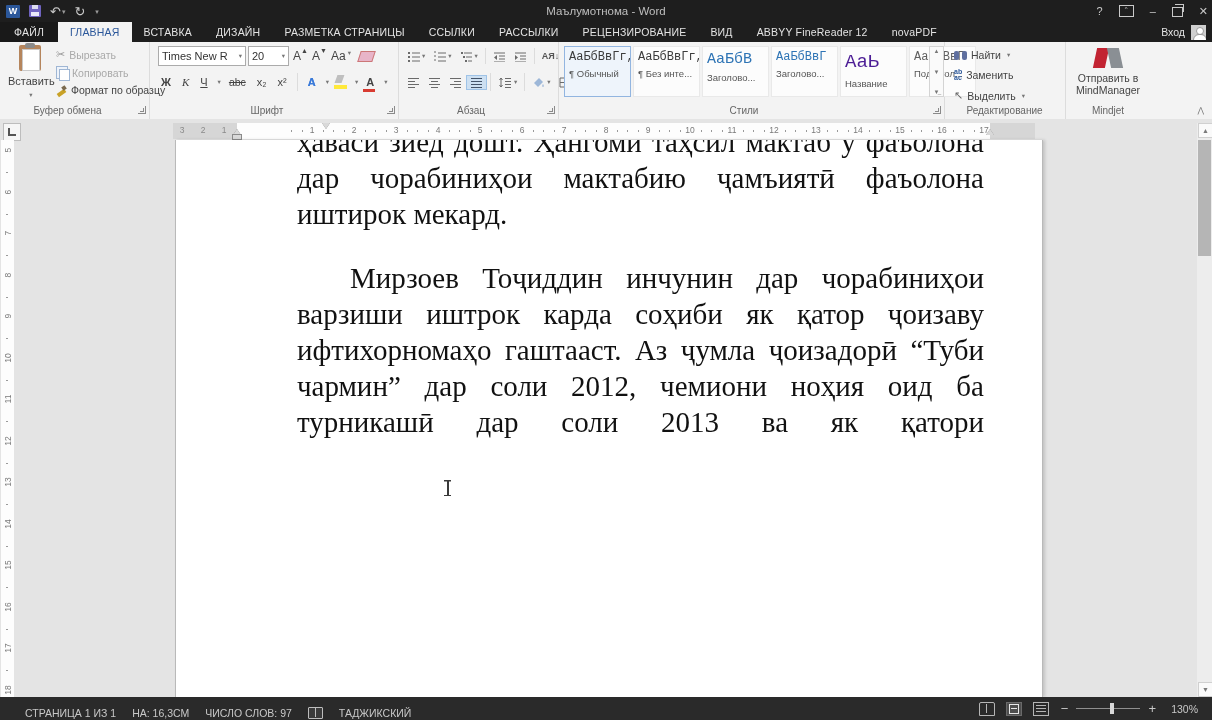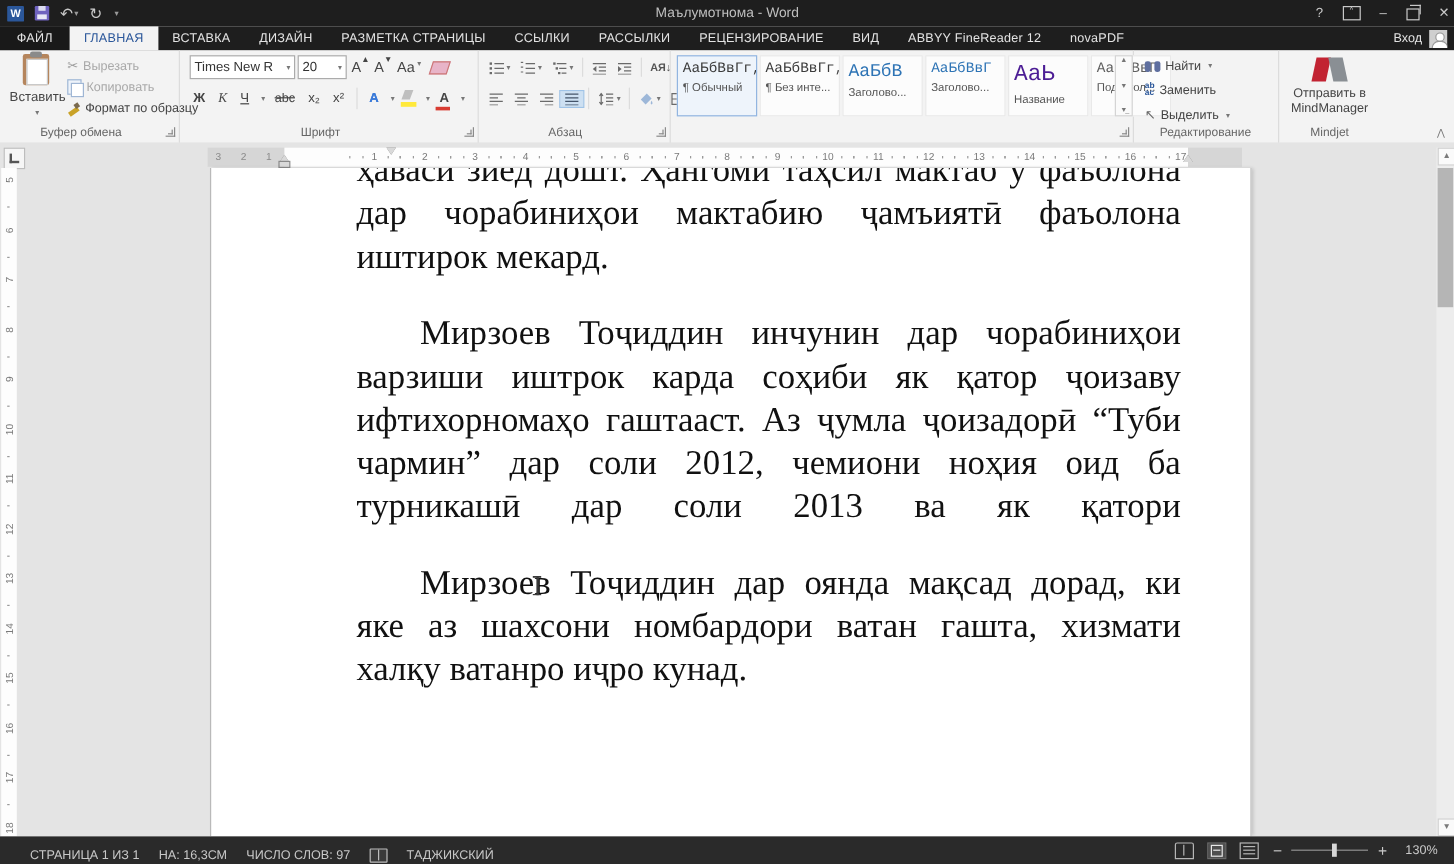--- a/index.html
+++ b/index.html
@@ -398,20 +398,21 @@
           <div class="stitem">
             <div class="stprev" style="color: rgb(95, 95, 95); font-size: 12px;">АаБбВвГ</div>
             <div class="stname">Подзагол...</div>
           </div>
         </div>
       <div id="stscroll">
         <span>▲</span>
         <span>▼</span>
         <span>▼̲</span>
       </div>
+      <div class="glabel">Стили</div>
       <div class="launcher"></div>
     </div>
 
     <div class="rgroup" id="g-edit">
       <div class="erow" style="top:7px;">
         <span class="binoc"></span>
         <span>Найти</span>
           <span class="dd">▾</span>
       </div>
       <div class="erow" style="top:27px;">
@@ -569,25 +570,20 @@
             <div class="dl">дар чорабиниҳои мактабию ҷамъиятӣ фаъолона</div>
             <div class="dl last">иштирок мекард.</div>
           </div>
           <div class="para">
             <div class="dl ind">Мирзоев Тоҷиддин  инчунин дар чорабиниҳои</div>
             <div class="dl">варзиши иштрок карда соҳиби як қатор ҷоизаву</div>
             <div class="dl">ифтихорномаҳо гаштааст. Аз ҷумла ҷоизадорӣ “Туби</div>
             <div class="dl">чармин” дар соли 2012, чемиони ноҳия оид ба</div>
             <div class="dl">турникашӣ дар соли 2013 ва як қатори</div>
           </div>
-          <div class="para">
-            <div class="dl ind">Мирзоев Тоҷиддин   дар оянда мақсад дорад, ки</div>
-            <div class="dl">яке аз шахсони номбардори ватан гашта, хизмати</div>
-            <div class="dl last">халқу ватанро иҷро кунад.</div>
-          </div>
         </div>
     </div>
     <div id="ibeam"></div>
 
     <div id="vscroll">
       <div class="sarrow" style="top:0;">▲</div>
       <div id="sthumb"></div>
       <div class="sarrow" style="bottom:0;">▼</div>
     </div>
   </div>

